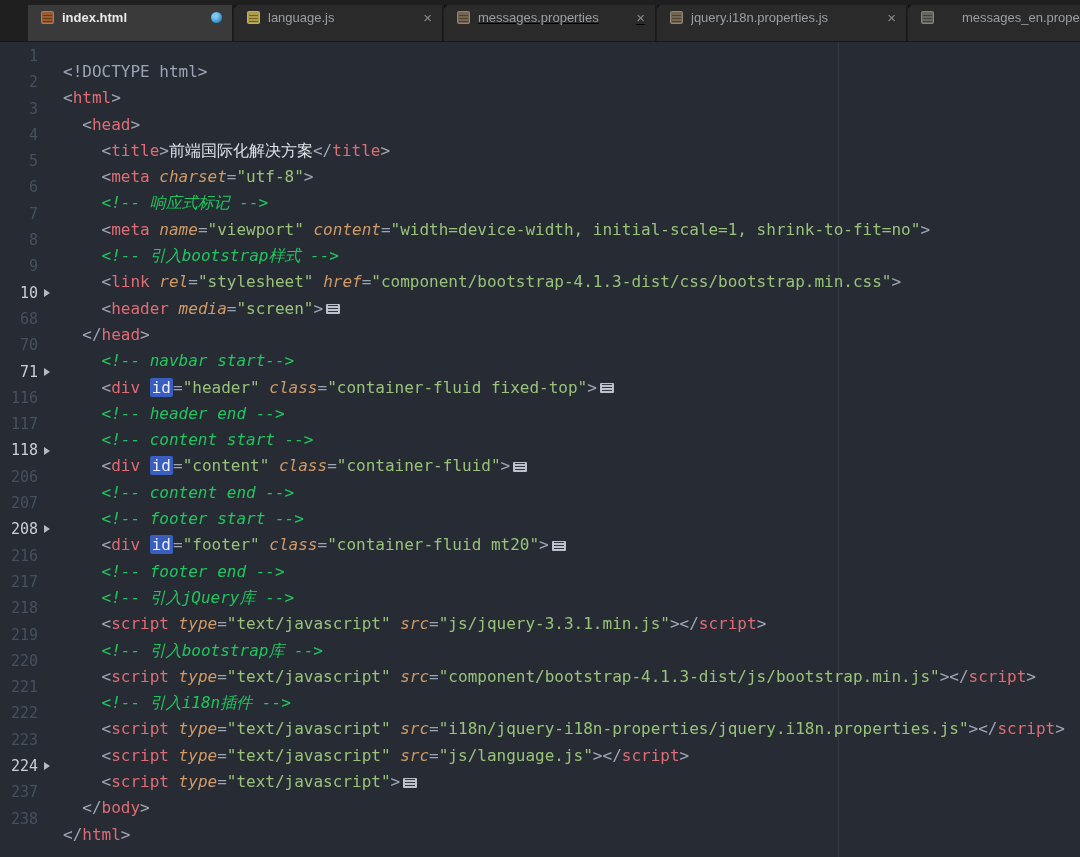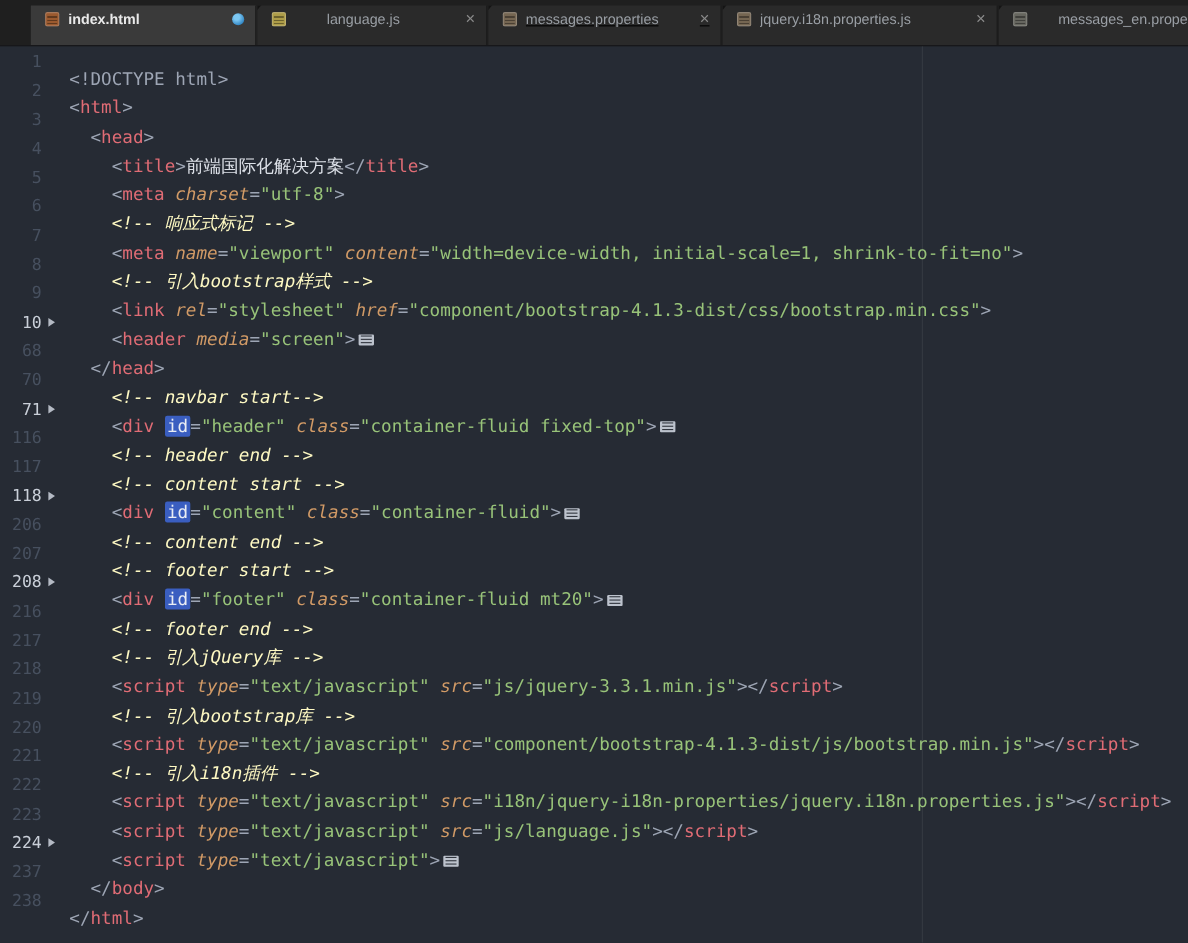--- a/index.html
+++ b/index.html
@@ -56,39 +56,39 @@
   .code {
     white-space:pre; font-family:"DejaVu Sans Mono", monospace;
     font-size:16px; line-height:26.3px; color:#9da5b4; padding-left:7px;margin-top:32px;
   }
   .tk-d { color:#9da5b4; }
   .tk-p { color:#9da5b4; }
   .tk-t { color:#e06c75; }
   .tk-a { color:#d19a66; font-style:italic; }
   .tk-s { color:#98c379; }
   .tk-x { color:#dde1e8; }
-  .tk-c { color:#fef9c3; font-style:italic; }
+  .tk-c { color:#22c55e; font-style:italic; }
   .tk-i { color:#e9edf4; background:#3a5ec0; border-radius:2px; padding:0 2px; }
   .foldbox {
     display:inline-block; width:14px; height:10px; margin-left:3px;
     background:#bcc2cc; border-radius:1px; vertical-align:middle; position:relative;
   }
   .foldbox::after { content:""; position:absolute; left:2px; right:2px; top:4px;
     height:1px; background:#30353e; box-shadow:0 3px 0 #30353e, 0 -3px 0 #30353e; }
 </style>
 </head>
 <body>
 
 <div class="tabbar">
     <div class="tab active" style="width: 205px;">
       <span class="ficon" style="background: rgb(161, 92, 47);"></span>
       <span class="tlabel">index.html</span>
       <span class="dirty"></span>
     </div>
-    <div class="tab" style="width: 209px; gap: 29px;">
+    <div class="tab" style="width: 209px;">
       <span class="ficon" style="background: rgb(181, 163, 74);"></span>
       <span class="tlabel">language.js</span>
       <span class="tclose">×</span>
     </div>
     <div class="tab" style="width: 212px; text-decoration: underline;">
       <span class="ficon" style="background: rgb(122, 106, 85);"></span>
       <span class="tlabel">messages.properties</span>
       <span class="tclose">×</span>
     </div>
     <div class="tab" style="width: 250px;">

